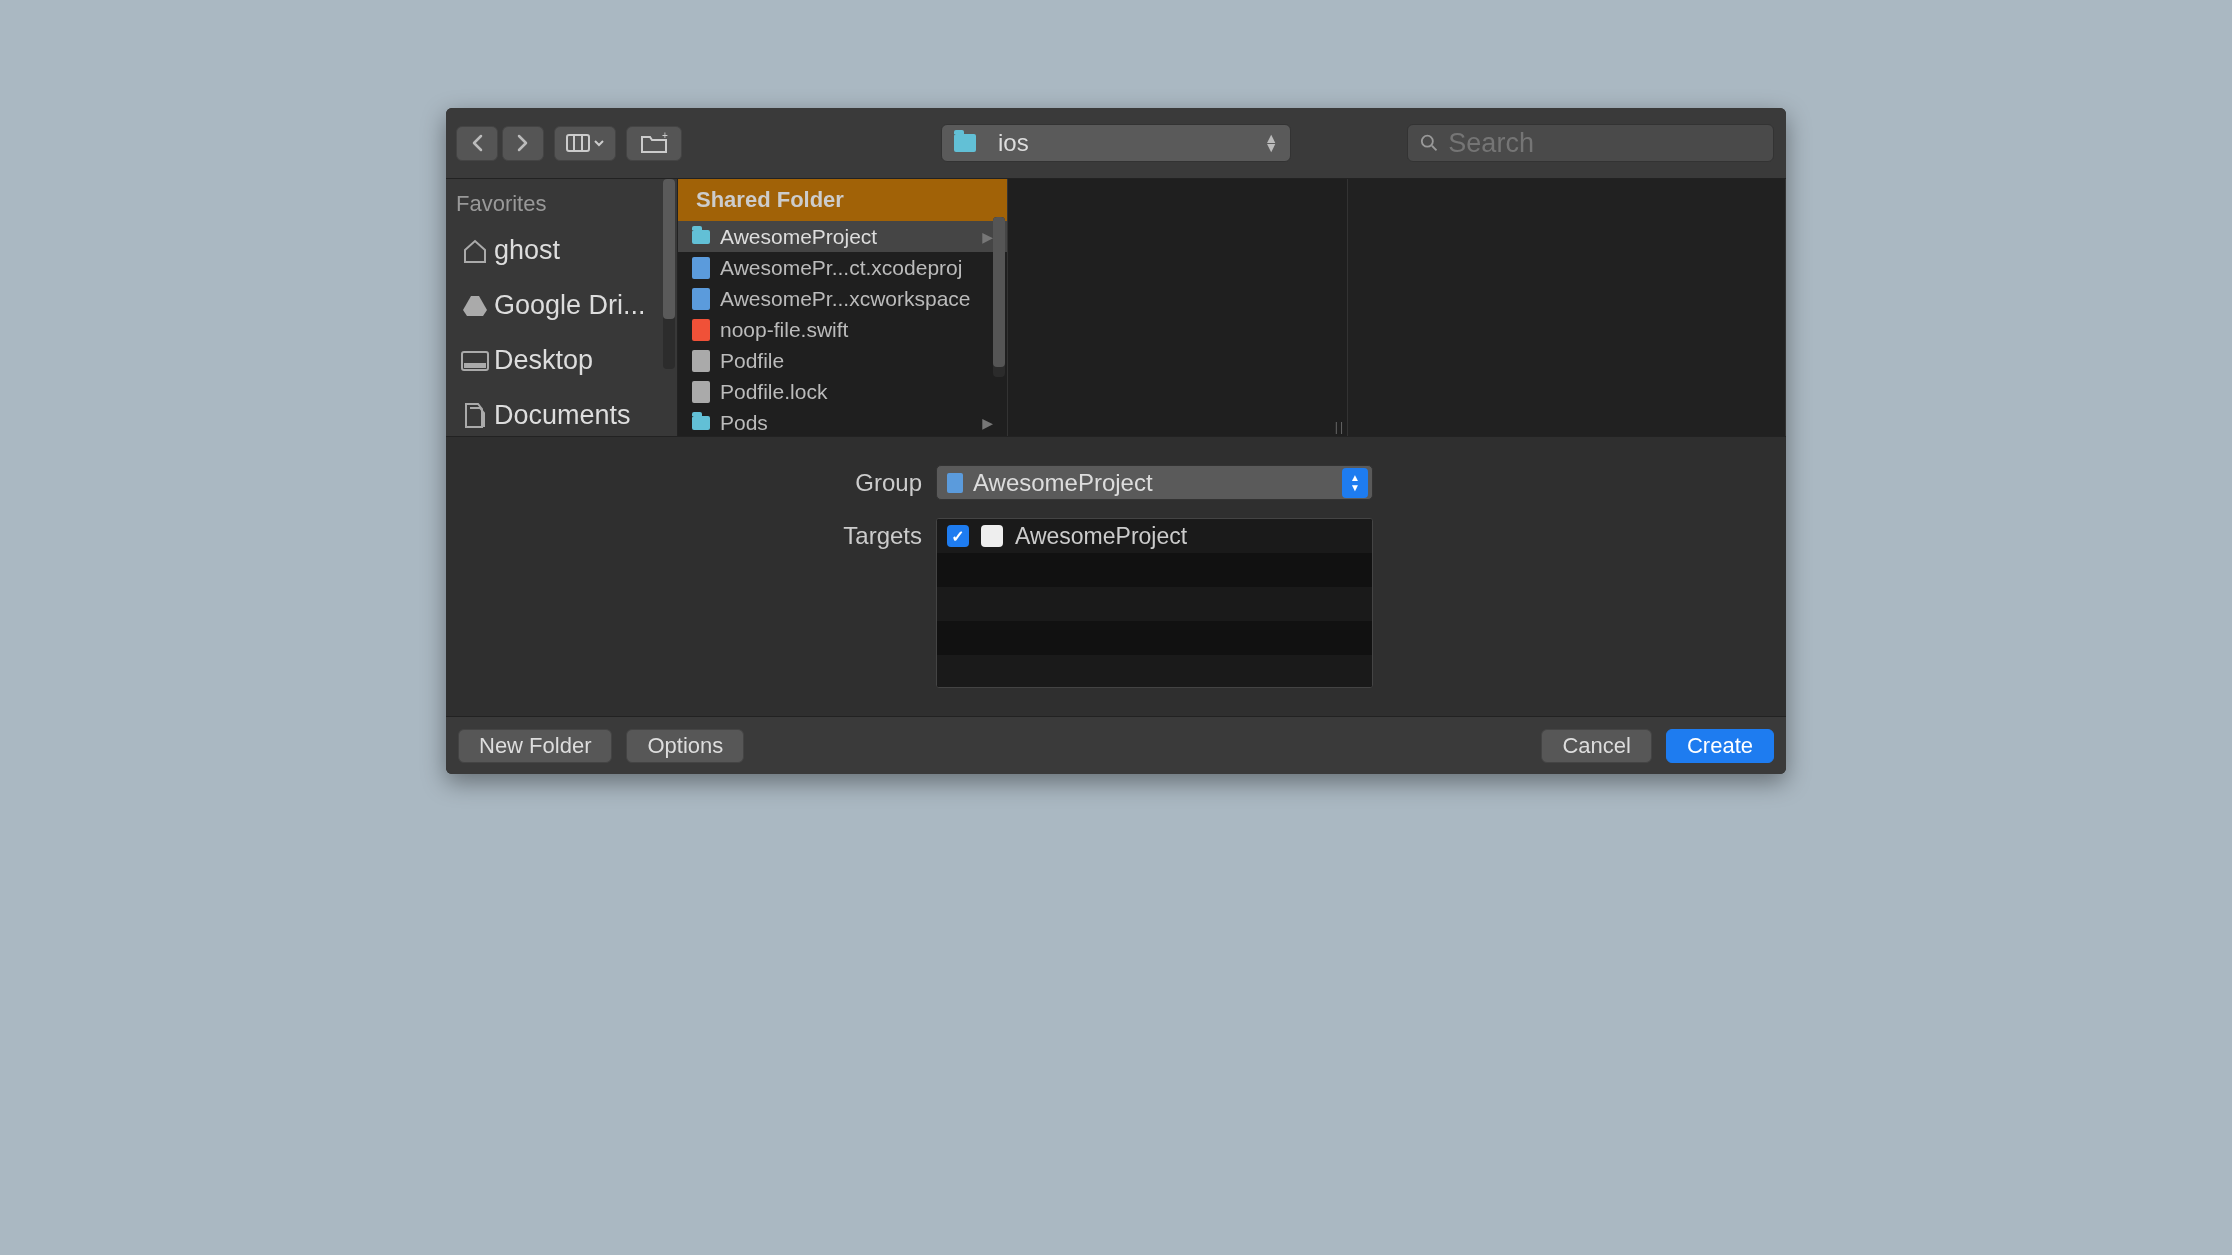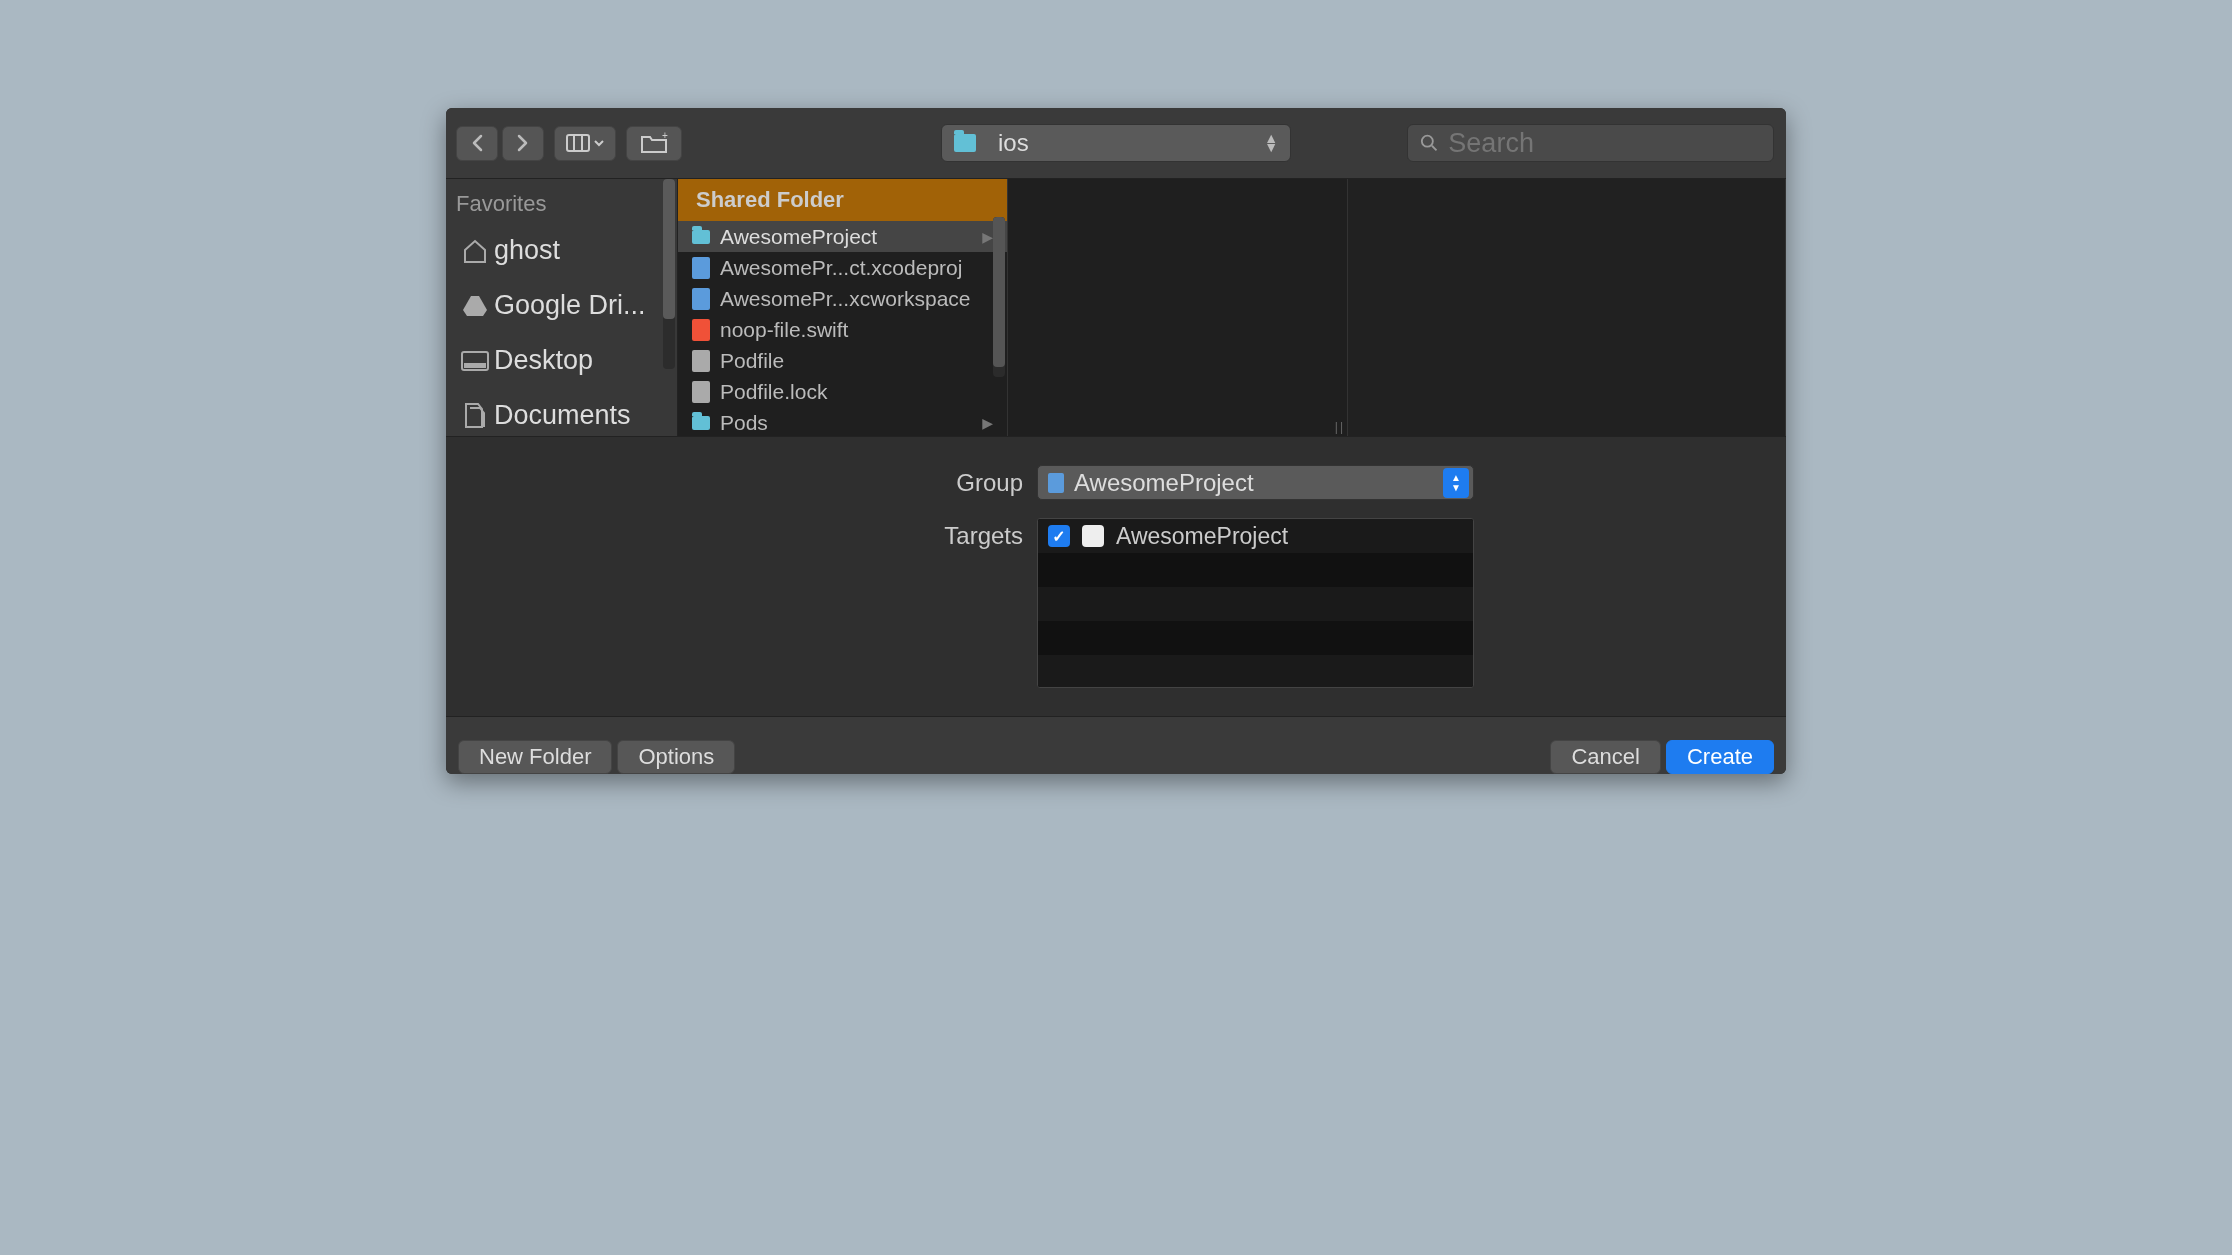--- a/index.html
+++ b/index.html
@@ -180,21 +180,21 @@
     height: 280px;
     background:#2f2f2f;
     border-top:1px solid #222;
   }
   .form-row {
     display:flex;
     align-items:flex-start;
     margin-bottom: 18px;
   }
   .form-label {
-    width: 591px;
+    width: 490px;
     text-align:right;
     color:#ccc;
     font-size:24px;
     padding-right: 14px;
     padding-top:4px;
   }
   .group-select {
     width: 437px;
     height: 35px;
     background:#5a5a5a;
@@ -246,23 +246,23 @@
   .app-ico { width:22px;height:22px;background:#eee;border-radius:4px; }
 
   
   .footer {
     position:absolute;
     bottom:0;left:0;right:0;
     height:58px;
     background:#3a3a3a;
     border-top:1px solid #222;
     display:flex;
-    align-items:flex-end;
+    align-items:center;
     padding:0 12px;
-    gap:5px;
+    gap:14px;
   }
   .btn {
     height:34px;
     padding:0 20px;
     border-radius:6px;
     border:1px solid #444;
     background:#575757;
     color:#ddd;
     font-size:22px;
     cursor:pointer;

